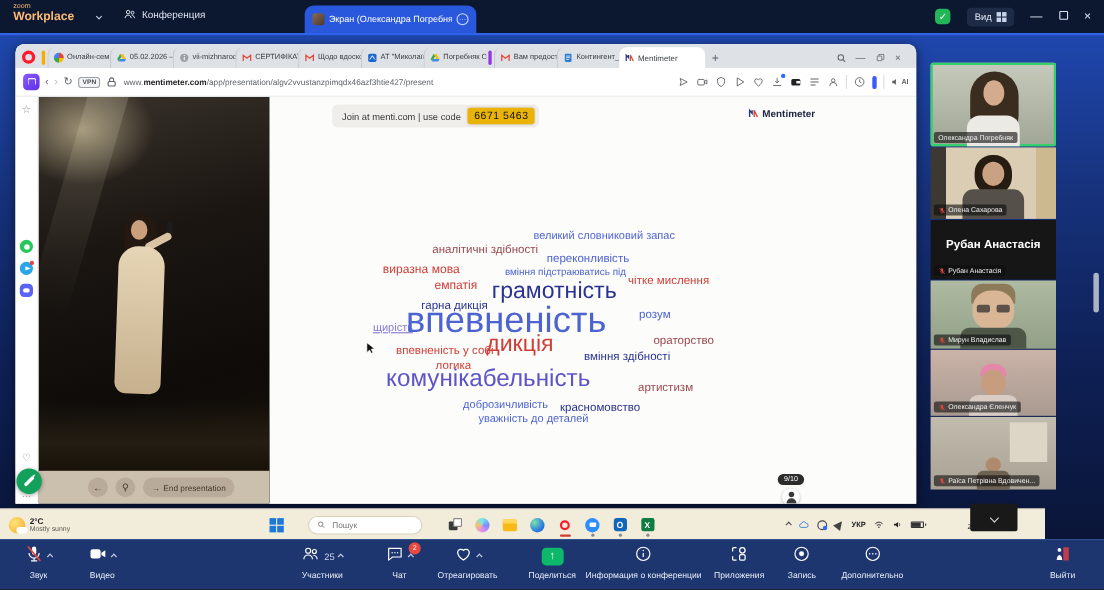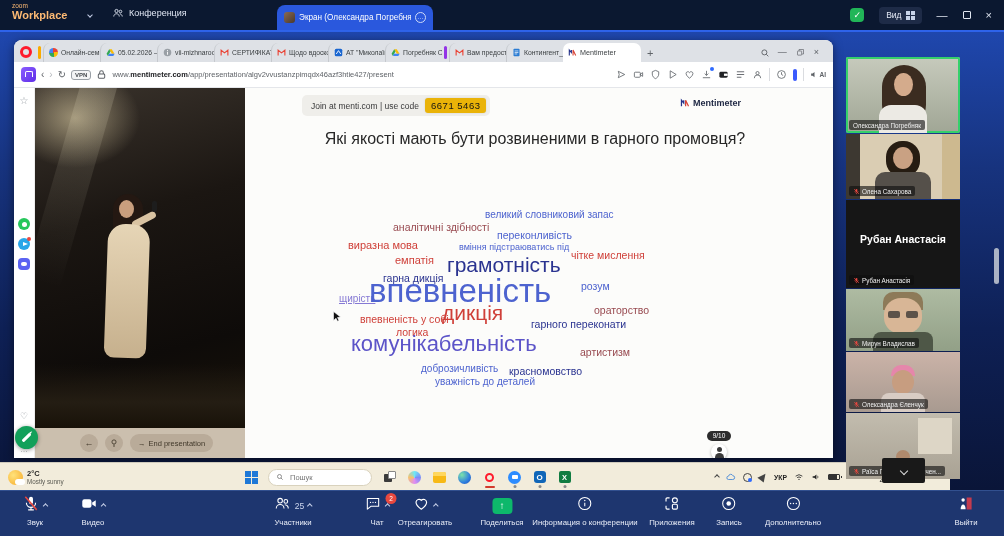--- a/index.html
+++ b/index.html
@@ -120,21 +120,21 @@
   .mc-circ:after{content:"";position:absolute;left:3.5px;top:8.5px;width:9px;height:5px;border-radius:5px 5px 0 0;background:#3a3a3a;}
   .cursor{position:absolute;left:296px;top:222px;width:12px;height:12px;}
 
   
   .taskbar{position:absolute;left:0;top:432px;width:950px;height:28px;background:#f2ecdb;border-top:1px solid rgba(0,0,0,.14);}
   .weather{position:absolute;left:8px;top:0;height:28px;display:flex;gap:4px;align-items:center;}
   .w-icon{width:15px;height:15px;border-radius:50%;background:radial-gradient(circle at 35% 35%,#ffe27a,#f7a928);position:relative;}
   .w-icon:after{content:"";position:absolute;right:-2px;bottom:0;width:10px;height:6px;border-radius:5px;background:#fff;}
   .w-temp{font-size:7.5px;font-weight:700;color:#1f1f1f;line-height:1.2;}
   .w-desc{font-size:6.3px;color:#5a5a52;line-height:1.2;}
-  .tb-center{position:absolute;left:245px;top:0;height:28px;display:flex;align-items:center;gap:10px;}
+  .tb-center{position:absolute;left:245px;top:0;height:28px;display:flex;align-items:center;gap:22px;}
   .win-ic{width:13px;height:13px;display:grid;grid-template-columns:6px 6px;grid-template-rows:6px 6px;gap:1px;}
   .win-ic i{background:#1e78d7;}
   .searchbox{width:104px;height:17px;border-radius:9px;background:#fff;border:1px solid #d9d2bd;display:flex;align-items:center;gap:4px;padding:0 7px;}
   .searchbox svg{width:8px;height:8px;flex:none;}
   .searchbox input{border:none;outline:none;background:transparent;font-size:7.5px;width:100%;color:#333;font-family:inherit;}
   .tapp{position:relative;width:15px;height:16px;display:flex;align-items:center;justify-content:center;}
   .tmark-line{position:absolute;bottom:-3px;left:50%;transform:translateX(-50%);width:10px;height:2px;background:#d23b2e;border-radius:1px;}
   .tmark-dot{position:absolute;bottom:-3px;left:50%;transform:translateX(-50%);width:3px;height:3px;background:#8a8a8a;border-radius:50%;}
   .tray{position:absolute;right:110px;top:0;height:28px;display:flex;align-items:center;gap:7px;}
   .tray svg{width:10px;height:10px;}
@@ -466,38 +466,37 @@
             <span>Join at menti.com | use code</span>
             <span class="join-code">6671 5463</span>
           </div>
           <div class="menti-logo">
             <svg viewBox="0 0 24 24">
                 <path d="M3.5 20V5.5L9 12V5.5" fill="none" stroke="#27348b" stroke-width="3"></path>
                 <path d="M13.5 20V5.5L20.5 20" fill="none" stroke="#d84437" stroke-width="3"></path>
               </svg>
             <span class="txt">Mentimeter</span>
           </div>
-          <div class="question">Які якості мають бути розвиненими в гарного промовця?</div>
           <div id="cloud">
               <span style="left: 450px; top: 122px; font-size: 10px; color: rgb(77, 99, 207);">великий словниковий запас</span>
               <span style="left: 358px; top: 134px; font-size: 10.5px; color: rgb(152, 74, 80);">аналітичні здібності</span>
               <span style="left: 462px; top: 142px; font-size: 10.5px; color: rgb(77, 99, 207);">переконливість</span>
               <span style="left: 313px; top: 152px; font-size: 11px; color: rgb(207, 63, 56);">виразна мова</span>
               <span style="left: 406px; top: 155px; font-size: 9px; color: rgb(77, 99, 207); margin-left: 18px;">вміння підстраюватись під</span>
               <span style="left: 536px; top: 162px; font-size: 10.5px; color: rgb(207, 63, 56);">чітке мислення</span>
               <span style="left: 360px; top: 167px; font-size: 11px; color: rgb(207, 63, 56);">емпатія</span>
               <span style="left: 348px; top: 185px; font-size: 10.5px; color: rgb(42, 51, 144);">гарна дикція</span>
               <span style="left: 412px; top: 166px; font-size: 21px; color: rgb(42, 51, 144);">грамотність</span>
               <span style="left: 546px; top: 193px; font-size: 10.5px; color: rgb(77, 99, 207);">розум</span>
               <span style="left: 304px; top: 206px; font-size: 10px; color: rgb(133, 121, 212); text-decoration: underline;">щирість</span>
               <span style="left: 334px; top: 186px; font-size: 33px; color: rgb(77, 99, 207);">впевненість</span>
               <span style="left: 559px; top: 217px; font-size: 10.5px; color: rgb(152, 74, 80);">ораторство</span>
               <span style="left: 325px; top: 226px; font-size: 10.5px; color: rgb(207, 63, 56);">впевненість у собі</span>
               <span style="left: 407px; top: 214px; font-size: 21px; color: rgb(207, 63, 56);">дикція</span>
-              <span style="left: 496px; top: 231px; font-size: 10.5px; color: rgb(42, 51, 144);">гарного переконати</span>
+              <span style="left: 496px; top: 231px; font-size: 10.5px; color: rgb(42, 51, 144);">вміння здібності</span>
               <span style="left: 361px; top: 239px; font-size: 10.5px; color: rgb(207, 63, 56);">логика</span>
               <span style="left: 316px; top: 245px; font-size: 22px; color: rgb(92, 84, 200);">комунікабельність</span>
               <span style="left: 545px; top: 259px; font-size: 10.5px; color: rgb(152, 74, 80);">артистизм</span>
               <span style="left: 386px; top: 276px; font-size: 10px; color: rgb(77, 99, 207);">доброзичливість</span>
               <span style="left: 474px; top: 278px; font-size: 10.5px; color: rgb(42, 51, 144);">красномовство</span>
               <span style="left: 400px; top: 289px; font-size: 10px; color: rgb(77, 99, 207);">уважність до деталей</span>
             </div>
           <div class="mcounter">
             <span class="mc-badge">9/10</span>
             <div class="mc-circ"></div>
@@ -617,21 +616,21 @@
               <svg viewBox="0 0 24 24">
                 <rect x="9" y="3" width="6" height="11" rx="3" fill="#e8473f"></rect>
                 <path d="M6 11c0 3.5 2.7 6 6 6s6-2.5 6-6" fill="none" stroke="#e8473f" stroke-width="2"></path>
                 <line x1="12" y1="17" x2="12" y2="21" stroke="#e8473f" stroke-width="2"></line>
                 <line x1="4" y1="4" x2="20" y2="20" stroke="#e8473f" stroke-width="2.6"></line>
               </svg>
             </span>
             <span>Олена Сахарова</span>
           </div>
         </div>
-        <div class="ptile" style="height: 88px; background: rgb(22, 22, 22);">
+        <div class="ptile" style="height: 54px; background: rgb(22, 22, 22);">
           <div class="pcenter">Рубан Анастасія</div>
           <div class="plabel">
             <span class="pmic">
               <svg viewBox="0 0 24 24">
                 <rect x="9" y="3" width="6" height="11" rx="3" fill="#e8473f"></rect>
                 <path d="M6 11c0 3.5 2.7 6 6 6s6-2.5 6-6" fill="none" stroke="#e8473f" stroke-width="2"></path>
                 <line x1="12" y1="17" x2="12" y2="21" stroke="#e8473f" stroke-width="2"></line>
                 <line x1="4" y1="4" x2="20" y2="20" stroke="#e8473f" stroke-width="2.6"></line>
               </svg>
             </span>
@@ -725,21 +724,21 @@
               <circle cx="9" cy="8" r="3.2"></circle>
               <path d="M3.5 19c0-3 2.5-5.5 5.5-5.5s5.5 2.5 5.5 5.5"></path>
               <circle cx="17" cy="9" r="2.6"></circle>
               <path d="M15.5 13.8c2.8.3 5 2.6 5 5.2"></path>
             </svg></span>
           <span class="tcount">25</span>
           <span class="chev up"></span>
         </div>
         <div class="tlbl">Участники</div>
       </div>
-      <div class="titem" style="left: 377px;">
+      <div class="titem" style="left: 363px;">
         <div class="irow">
           <span><svg viewBox="0 0 24 24" fill="none" stroke="#fff" stroke-width="1.5">
               <path d="M4 5h16v11H9l-5 4z" stroke-linejoin="round"></path>
               <circle cx="8.5" cy="10.5" r=".9" fill="#fff" stroke="none"></circle>
               <circle cx="12" cy="10.5" r=".9" fill="#fff" stroke="none"></circle>
               <circle cx="15.5" cy="10.5" r=".9" fill="#fff" stroke="none"></circle>
             </svg></span>
           <span class="chev up"></span>
           <span class="tbadge">2</span>
         </div>

